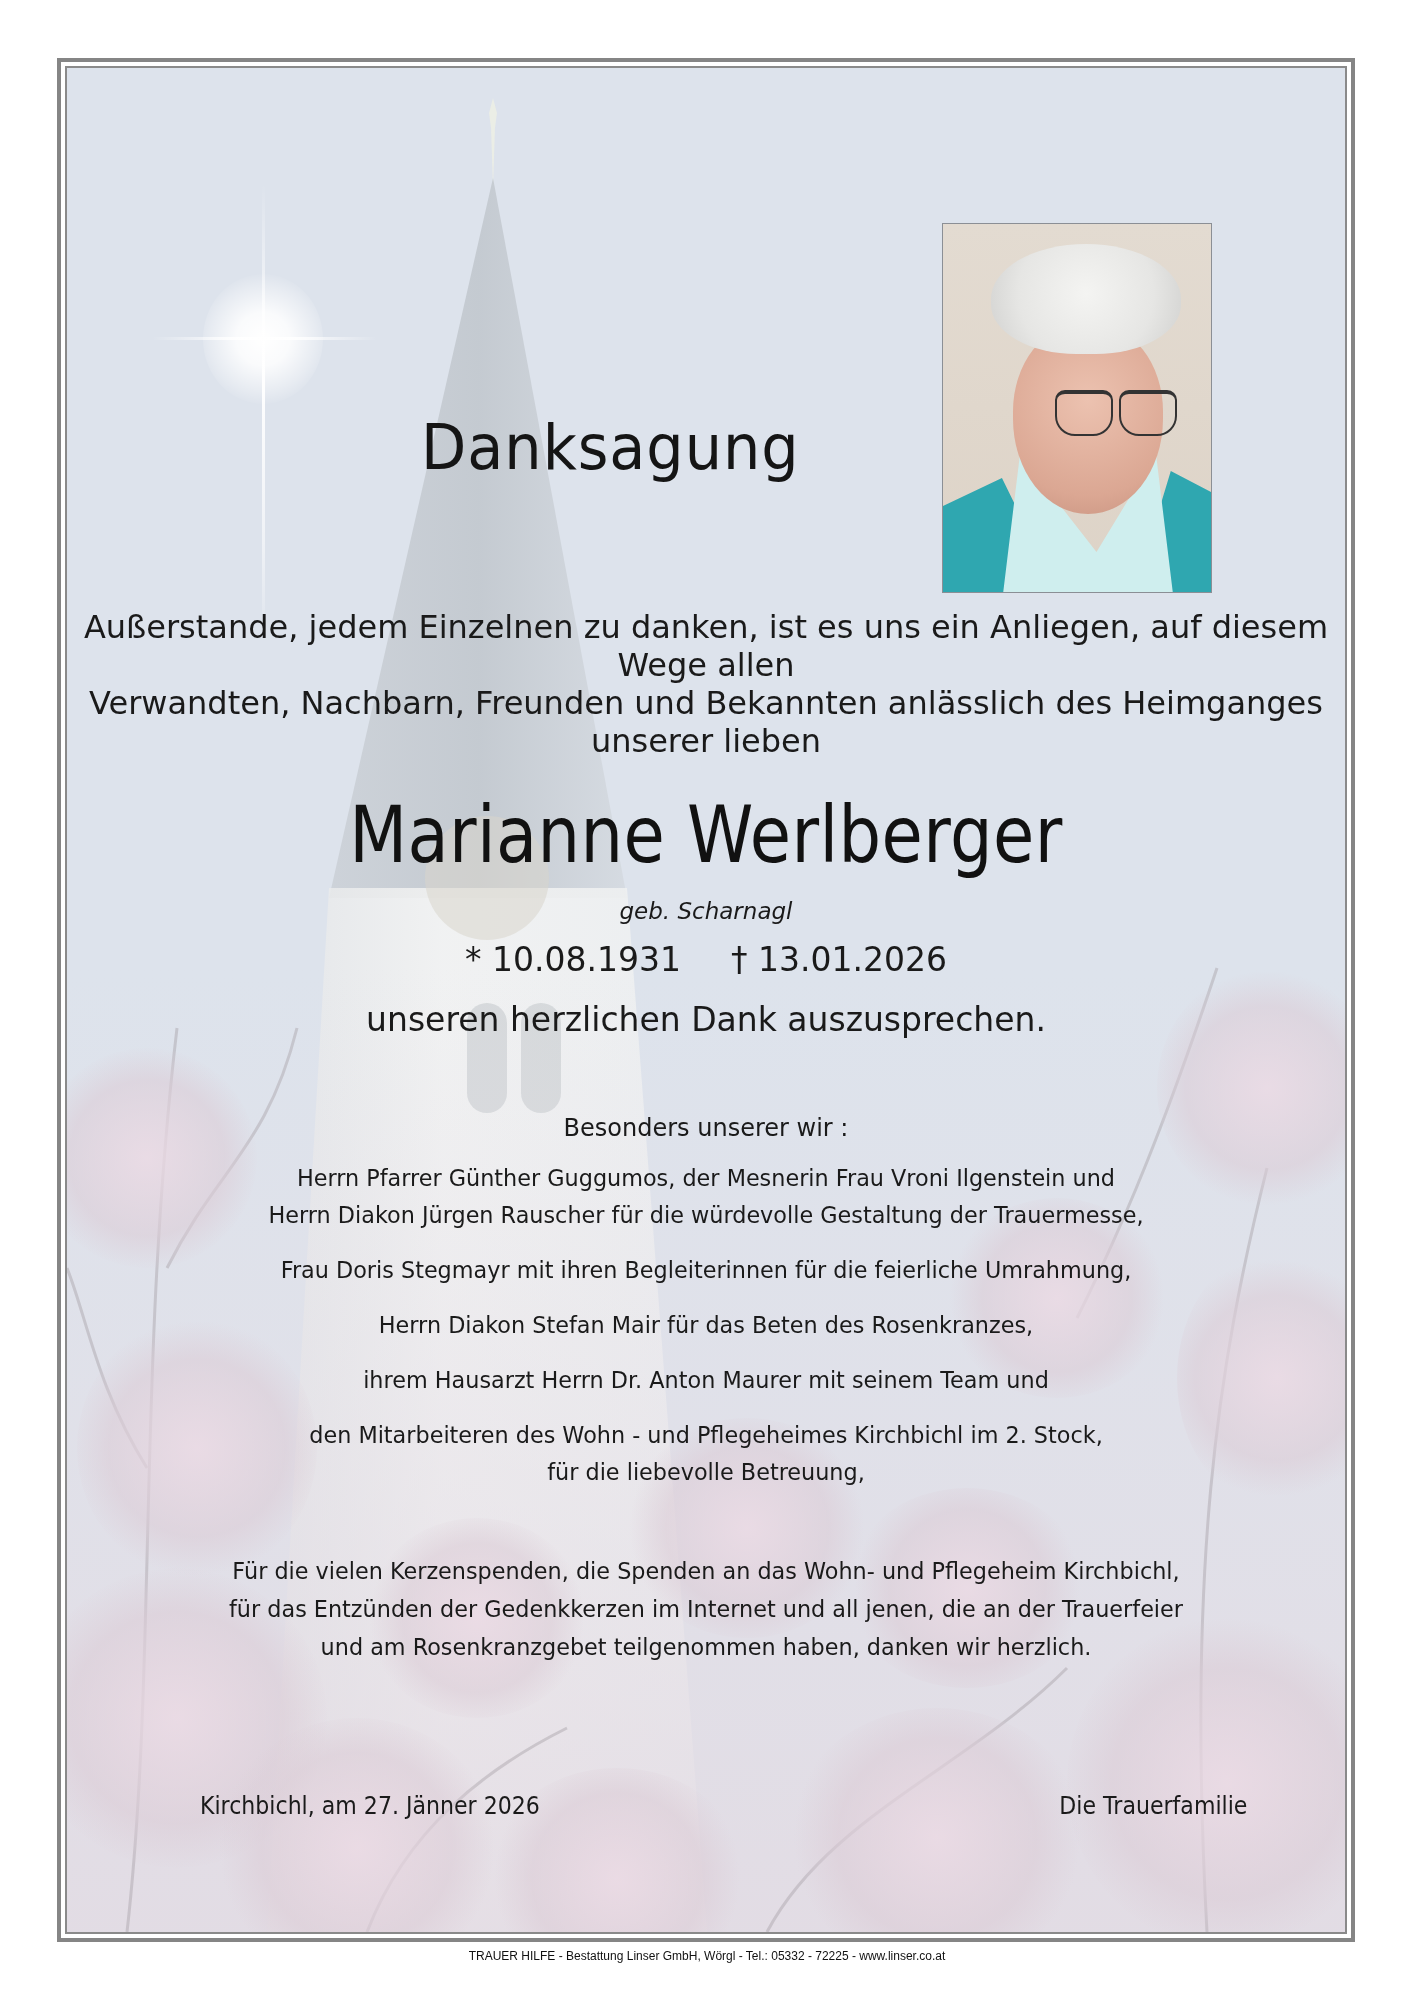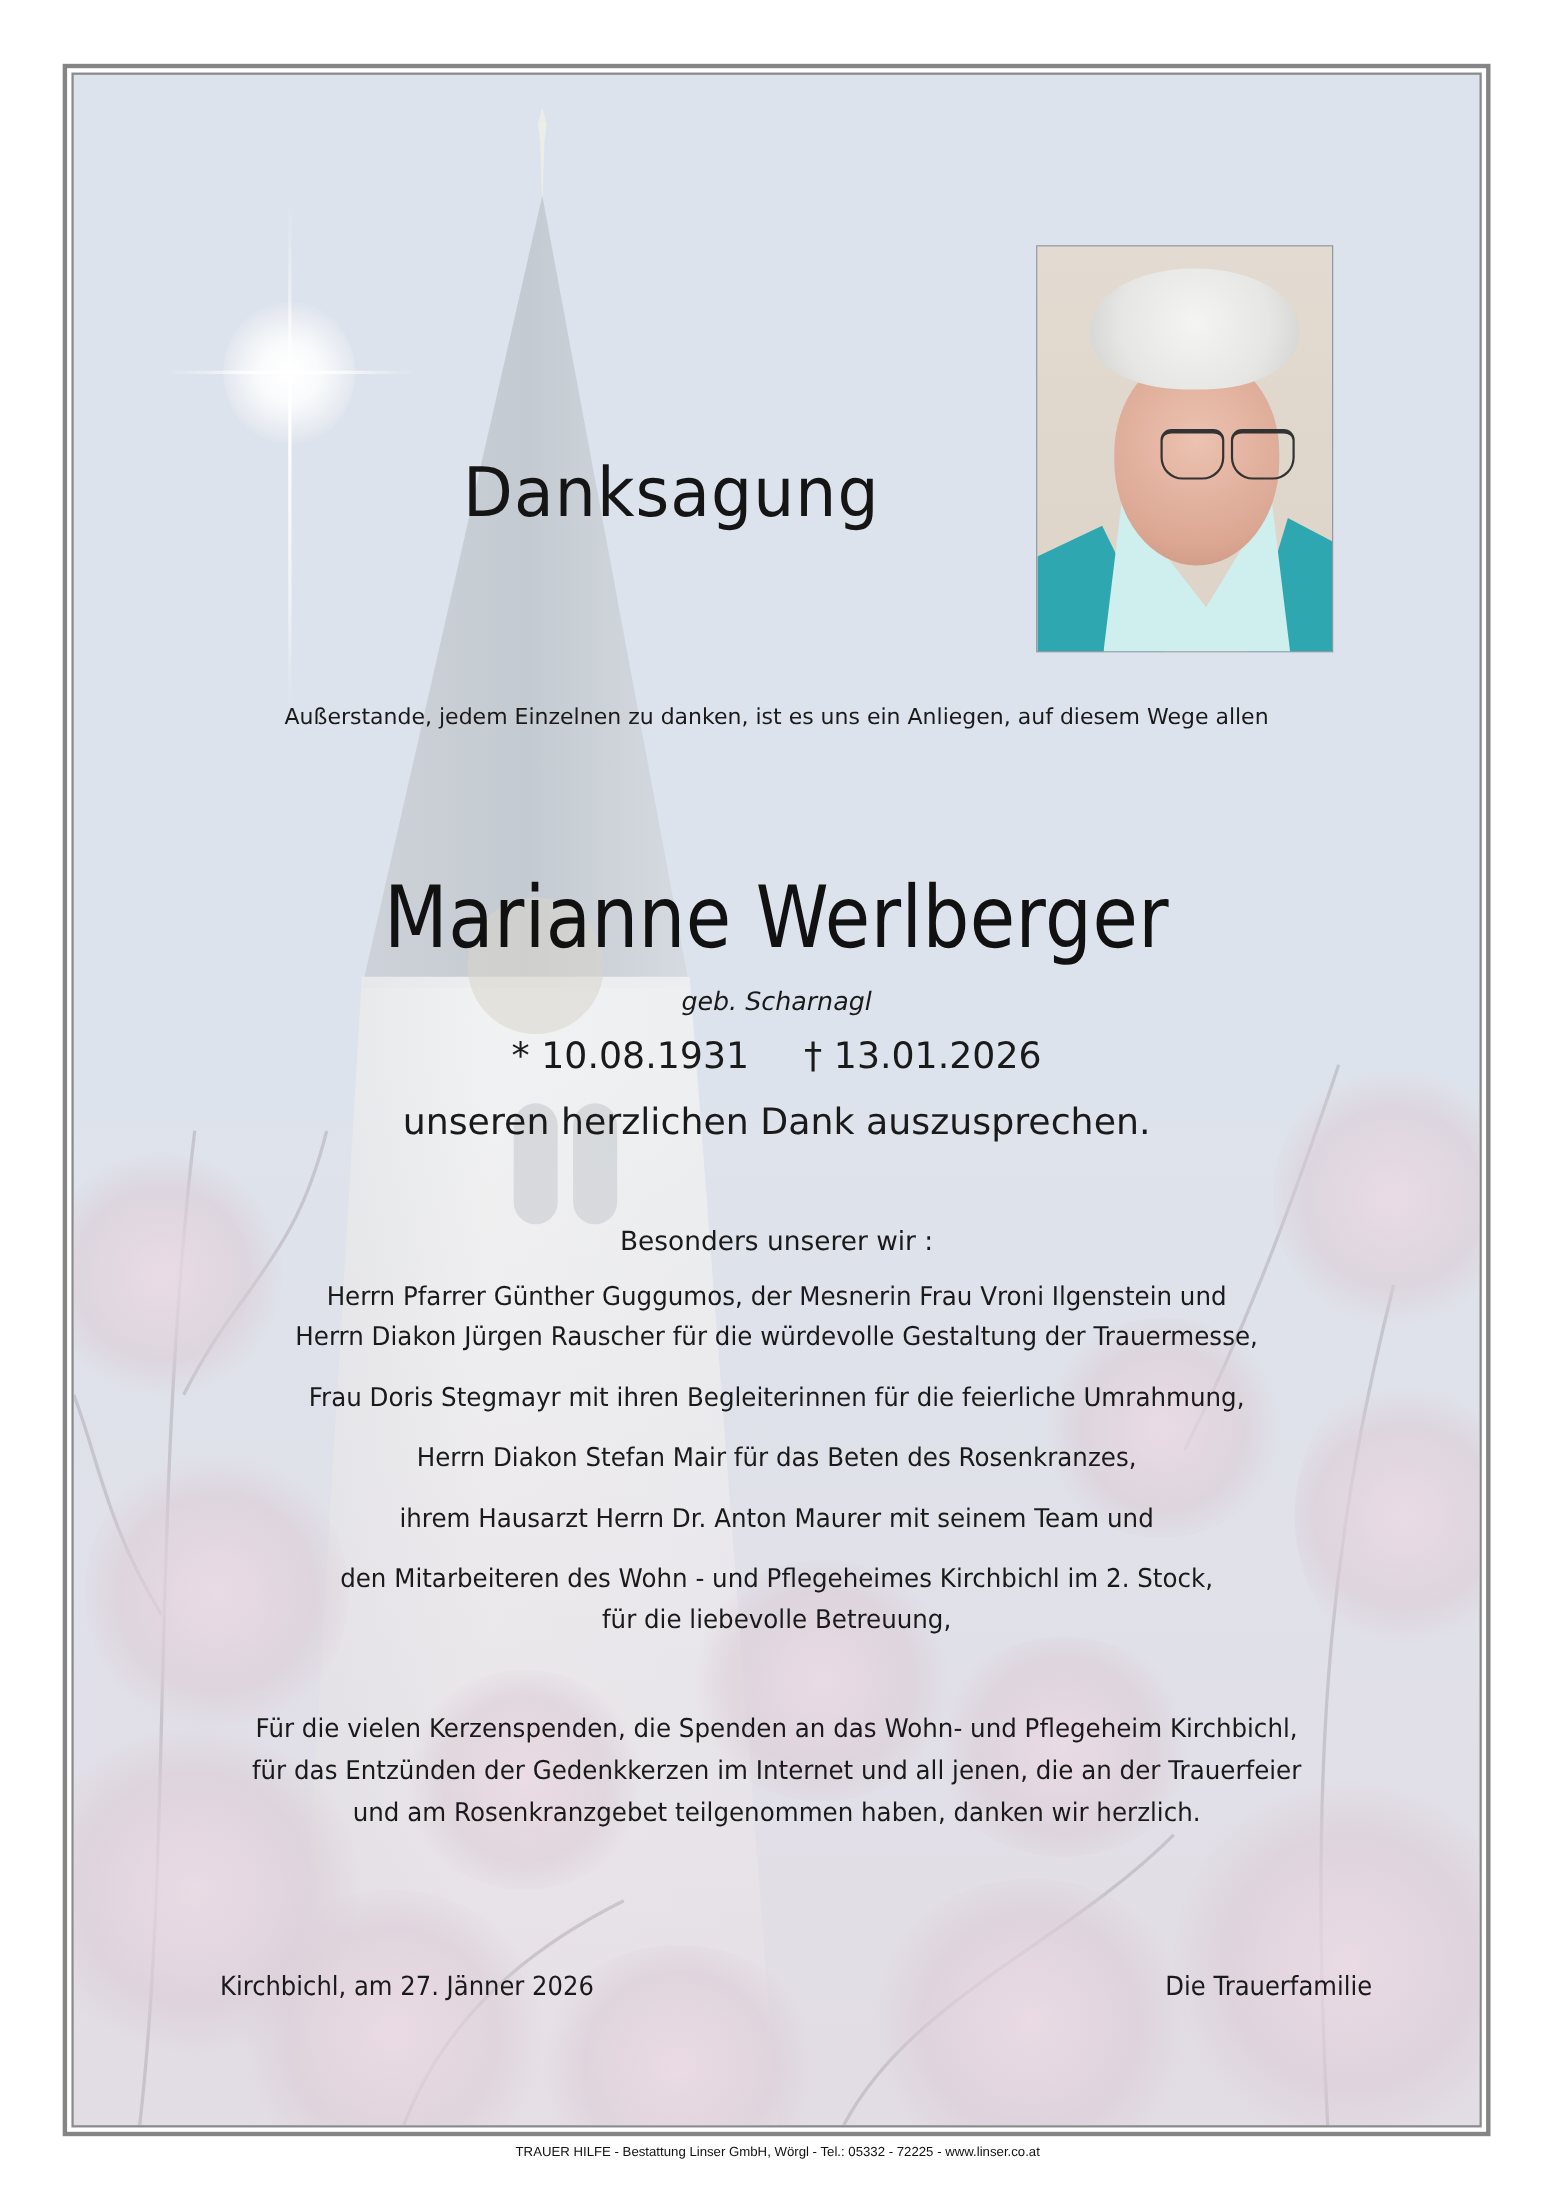--- a/index.html
+++ b/index.html
@@ -65,21 +65,21 @@
     position:absolute; left:0; top:240px; width:268px; height:140px;
     background:#2fa7b0; clip-path:polygon(0 30%, 22% 10%, 45% 100%, 70% 100%, 85% 5%, 100% 20%, 100% 100%, 0 100%);
   }
   .danksagung {
     position:absolute; left:354px; top:343px; font-size:62px; letter-spacing:1px; color:#151515;
     font-family:"DejaVu Sans", sans-serif; transform:scaleX(0.95); transform-origin:left;
   }
   .centered {
     position:absolute; left:0; width:1278px; text-align:center; color:#1a1a1a;
   }
-  .intro { top:564px; font-size:20px; line-height:38px; }
+  .intro { top:540px; font-size:32px; line-height:38px; }
   .name { top:722px; font-size:78px; letter-spacing:0.5px; color:#111; transform:scaleX(0.86); }
   .maiden { top:830px; font-size:23px;font-style:italic; }
   .dates { top:872px; font-size:33px; }
   .dates .gap { display:inline-block; width:50px; }
   .closing1 { top:932px; font-size:33px; }
   .special-head { top:1046px; font-size:24px; }
   .thanks-list { top:1092px; font-size:23.5px; line-height:37px; transform:scaleX(0.95); }
   .thanks-list div { margin:0; }
   .thanks-list .sp { height:18px; }
   .final { top:1484px; font-size:23.5px; line-height:38px; transform:scaleX(0.95); }
@@ -169,20 +169,21 @@
         <div class="face"></div>
         <div class="hair" style="top:20px; height:110px;"></div>
         <div class="glass-l"></div>
         <div class="glass-r"></div>
       </div>
 
       <div class="danksagung">Danksagung</div>
 
       <div class="centered intro">
         <div>Außerstande, jedem Einzelnen zu danken, ist es uns ein Anliegen, auf diesem Wege allen</div>
+        <div>Verwandten, Nachbarn, Freunden und Bekannten anlässlich des Heimganges unserer lieben</div>
       </div>
 
       <div class="centered name">Marianne Werlberger</div>
 
       <div class="centered maiden">geb. Scharnagl</div>
 
       <div class="centered dates">
         <span>* 10.08.1931</span><span class="gap"></span><span>† 13.01.2026</span>
       </div>
 

